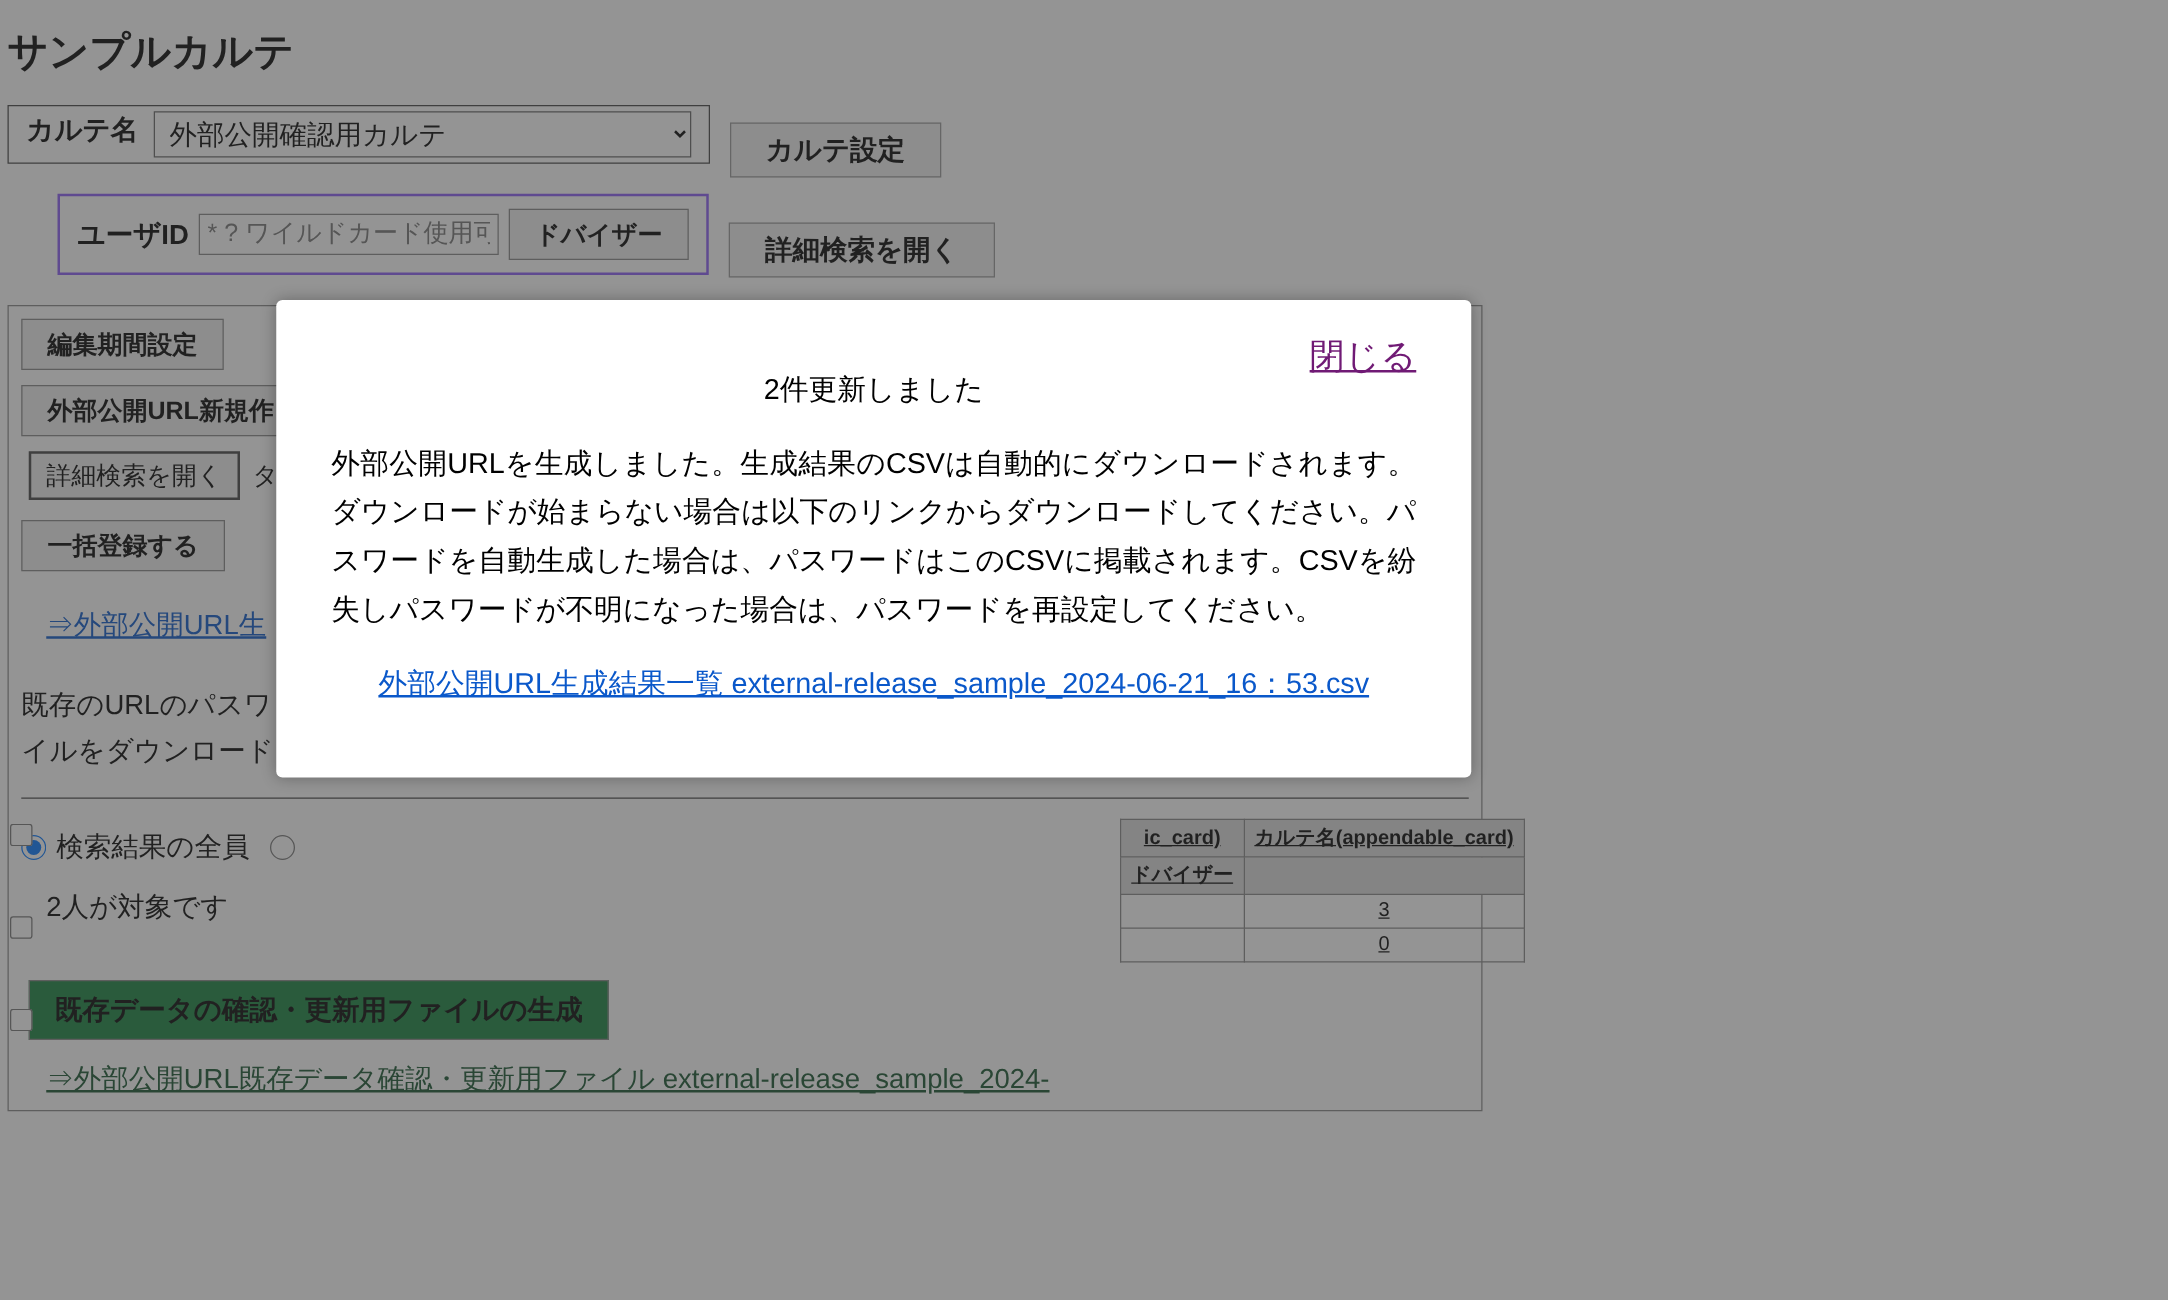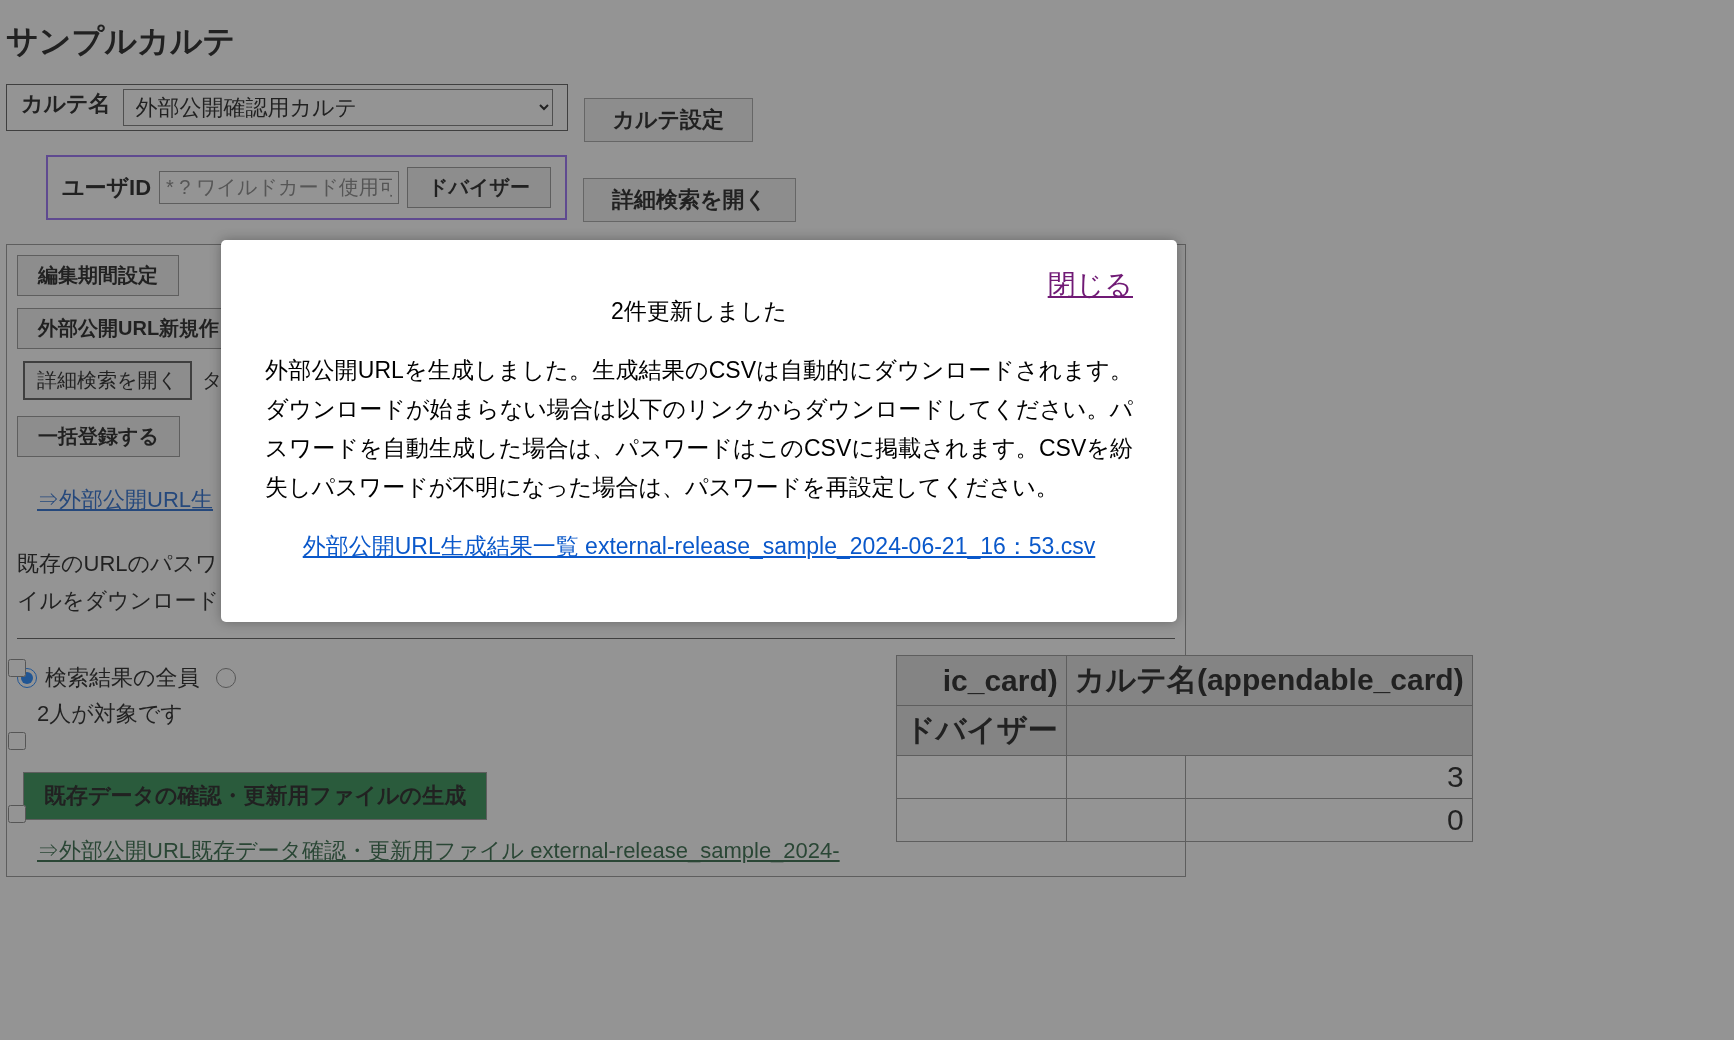--- a/index.html
+++ b/index.html
@@ -87,21 +87,21 @@
     text-decoration: underline;
     font-size: 22px;
     cursor: pointer;
   }
   .instruction {
     font-size: 22px;
     line-height: 1.7;
     margin: 30px 0 10px 0;
   }
   hr.sep { border: none; border-top: 1px solid #444; margin: 18px 0 24px 0; }
-  .radio-row { display: flex; align-items: center; gap: 4px; font-size: 22px; margin-bottom: 6px; }
+  .radio-row { display: flex; align-items: center; gap: 4px; font-size: 22px; margin-bottom: 18px; }
   input[type=radio] { width: 20px; height: 20px; margin-right: 4px; }
   .radio-row label { margin-right: 12px; }
   .count-text { font-size: 22px; margin: 4px 0 20px 20px; }
   .gen-btn {
     background: #15803d;
     border: 1px solid #888;
     font-size: 22px;
     font-weight: 700;
     padding: 8px 20px;
     margin-left: 6px;
@@ -111,23 +111,24 @@
   .right-side {
     position: absolute;
     left: 896px;
     top: 655px;
     font-size: 22px;
   }
   table.data { border-collapse: collapse; }
   table.data th, table.data td {
     border: 1px solid #888;
     padding: 4px 8px;
-    font-size: 30px;
-    font-weight: 700;
-    text-align: right;
+    font-size: 16px;
+    font-weight: 700;
+    text-align: center;
+    text-decoration: underline;
   }
   table.data th { background: #dcdcdc; }
   table.data td { font-weight: 400; }
   .second-row th { background: #dcdcdc; font-weight: 700; }
   .chk-col {
     position: absolute;
     left: 8px;
     top: 659px;
   }
   .chk-col div { margin-bottom: 50px; }

